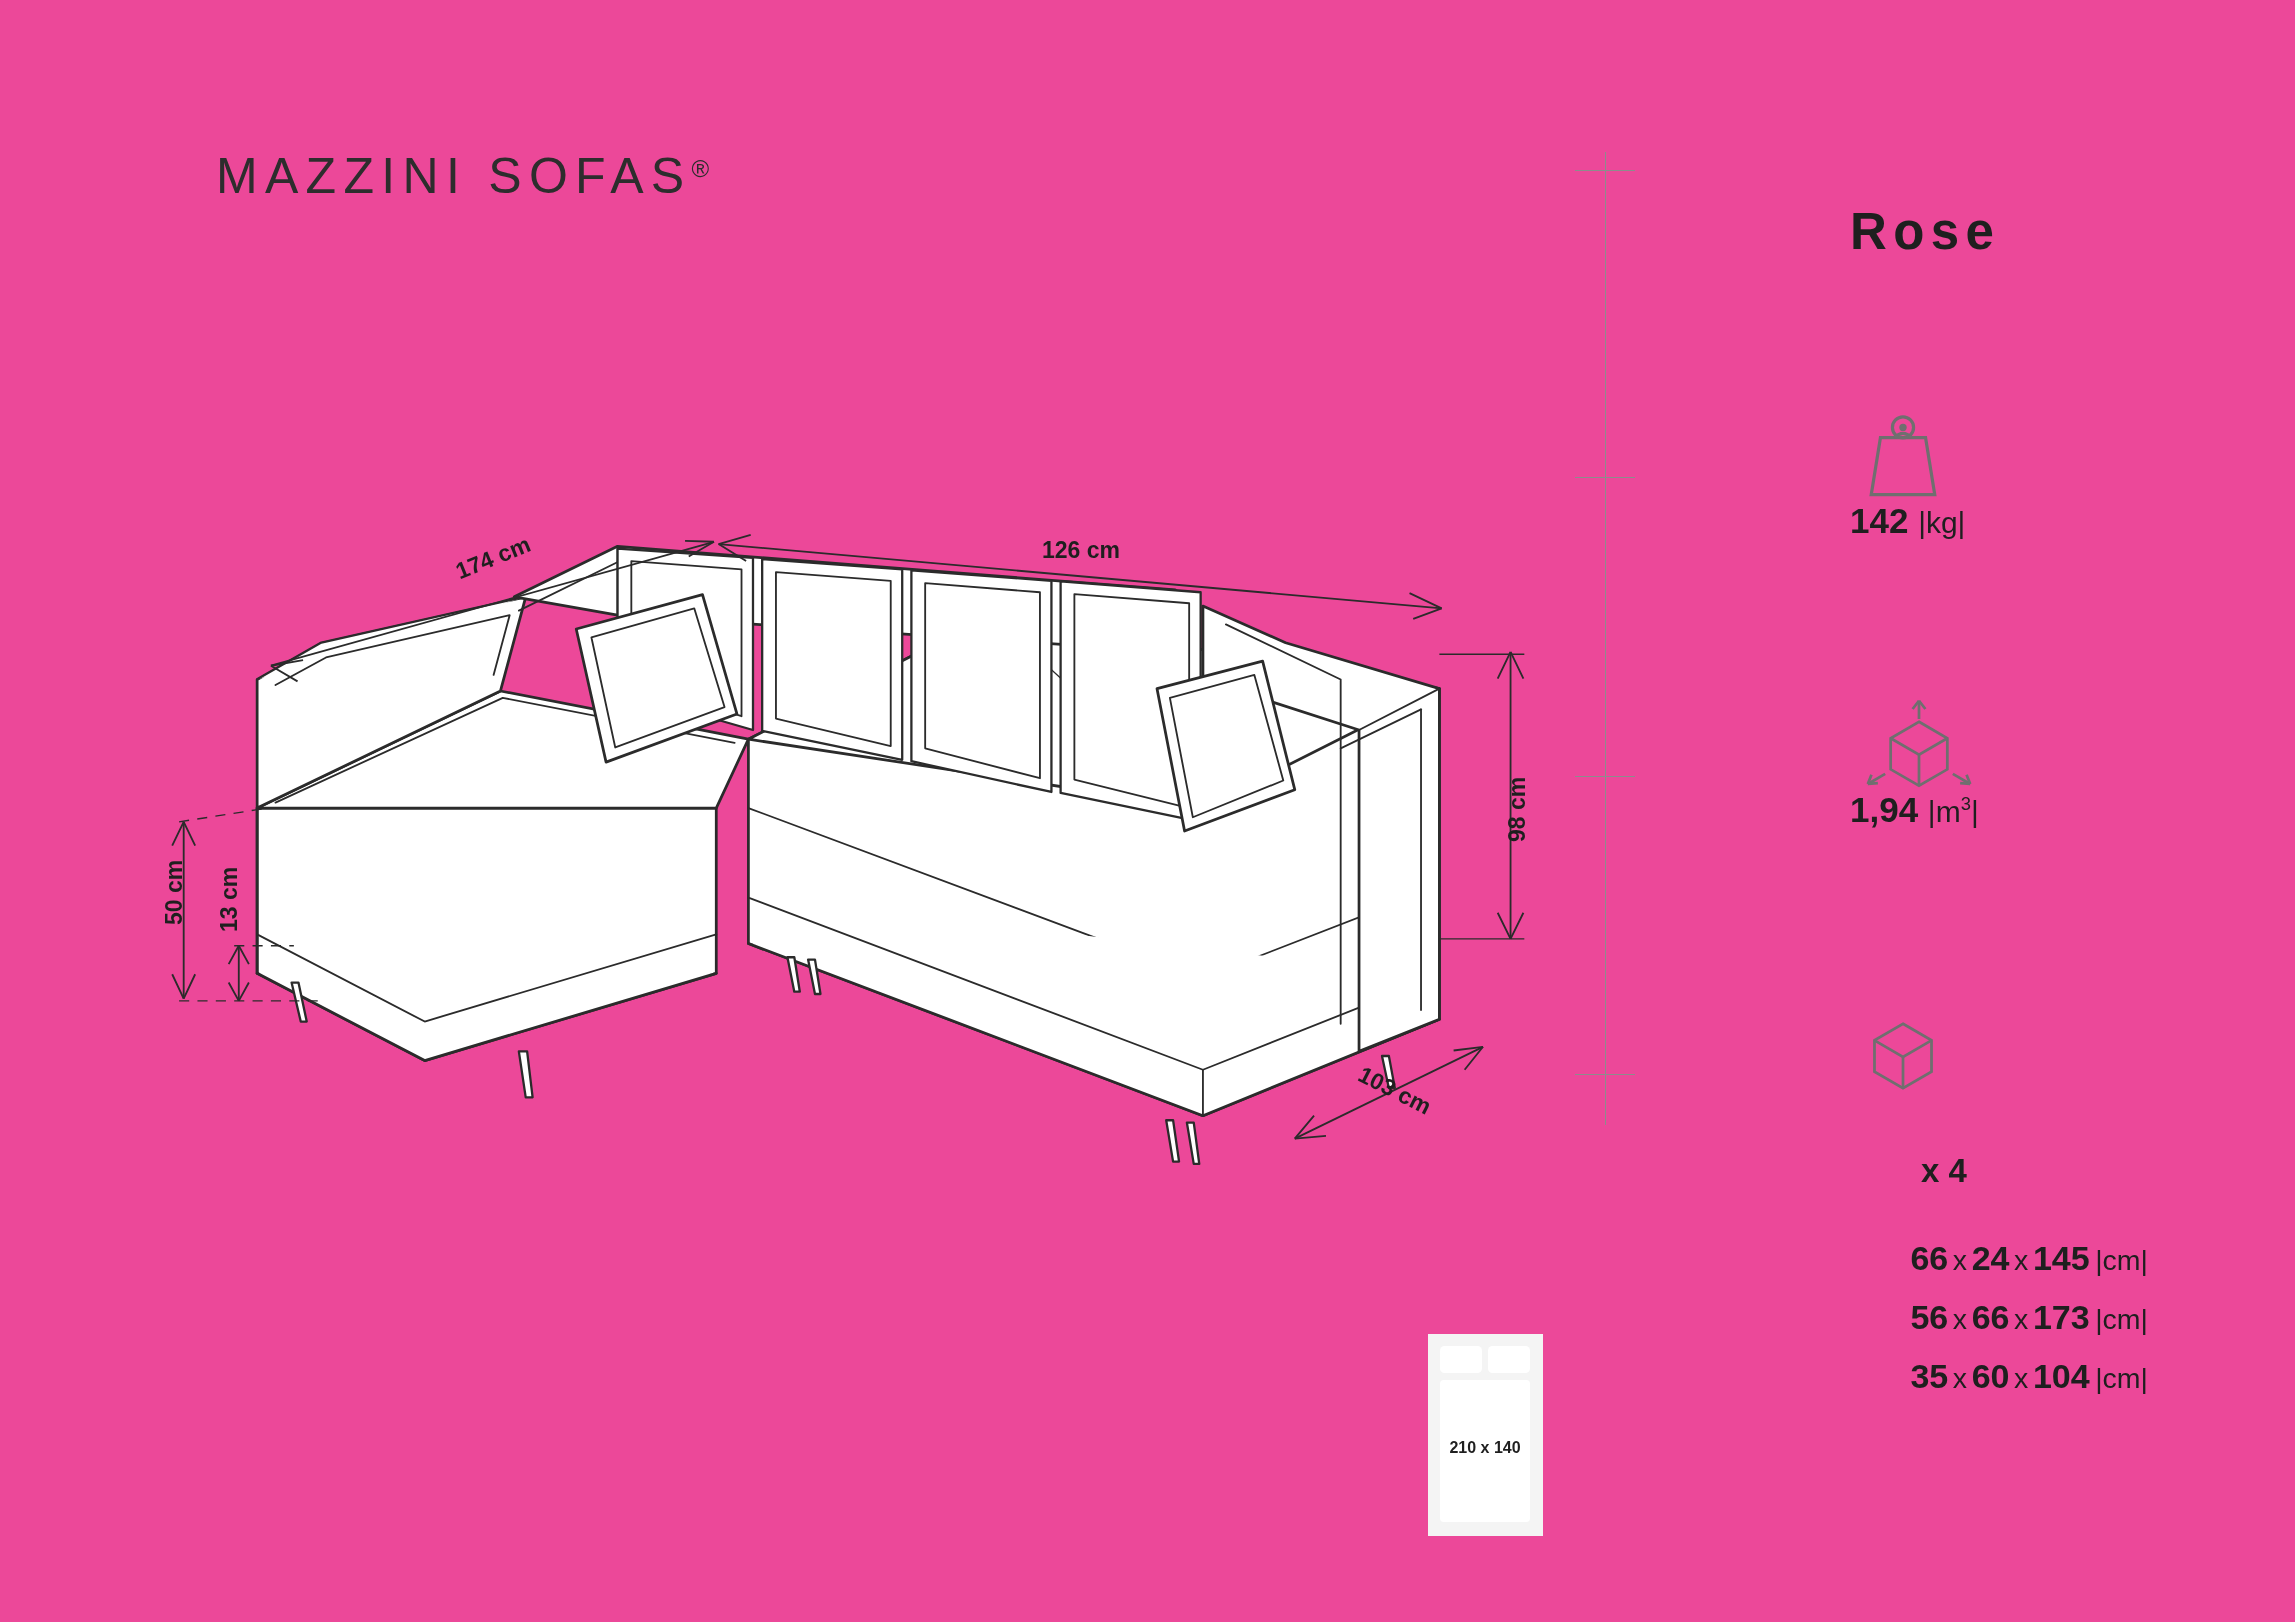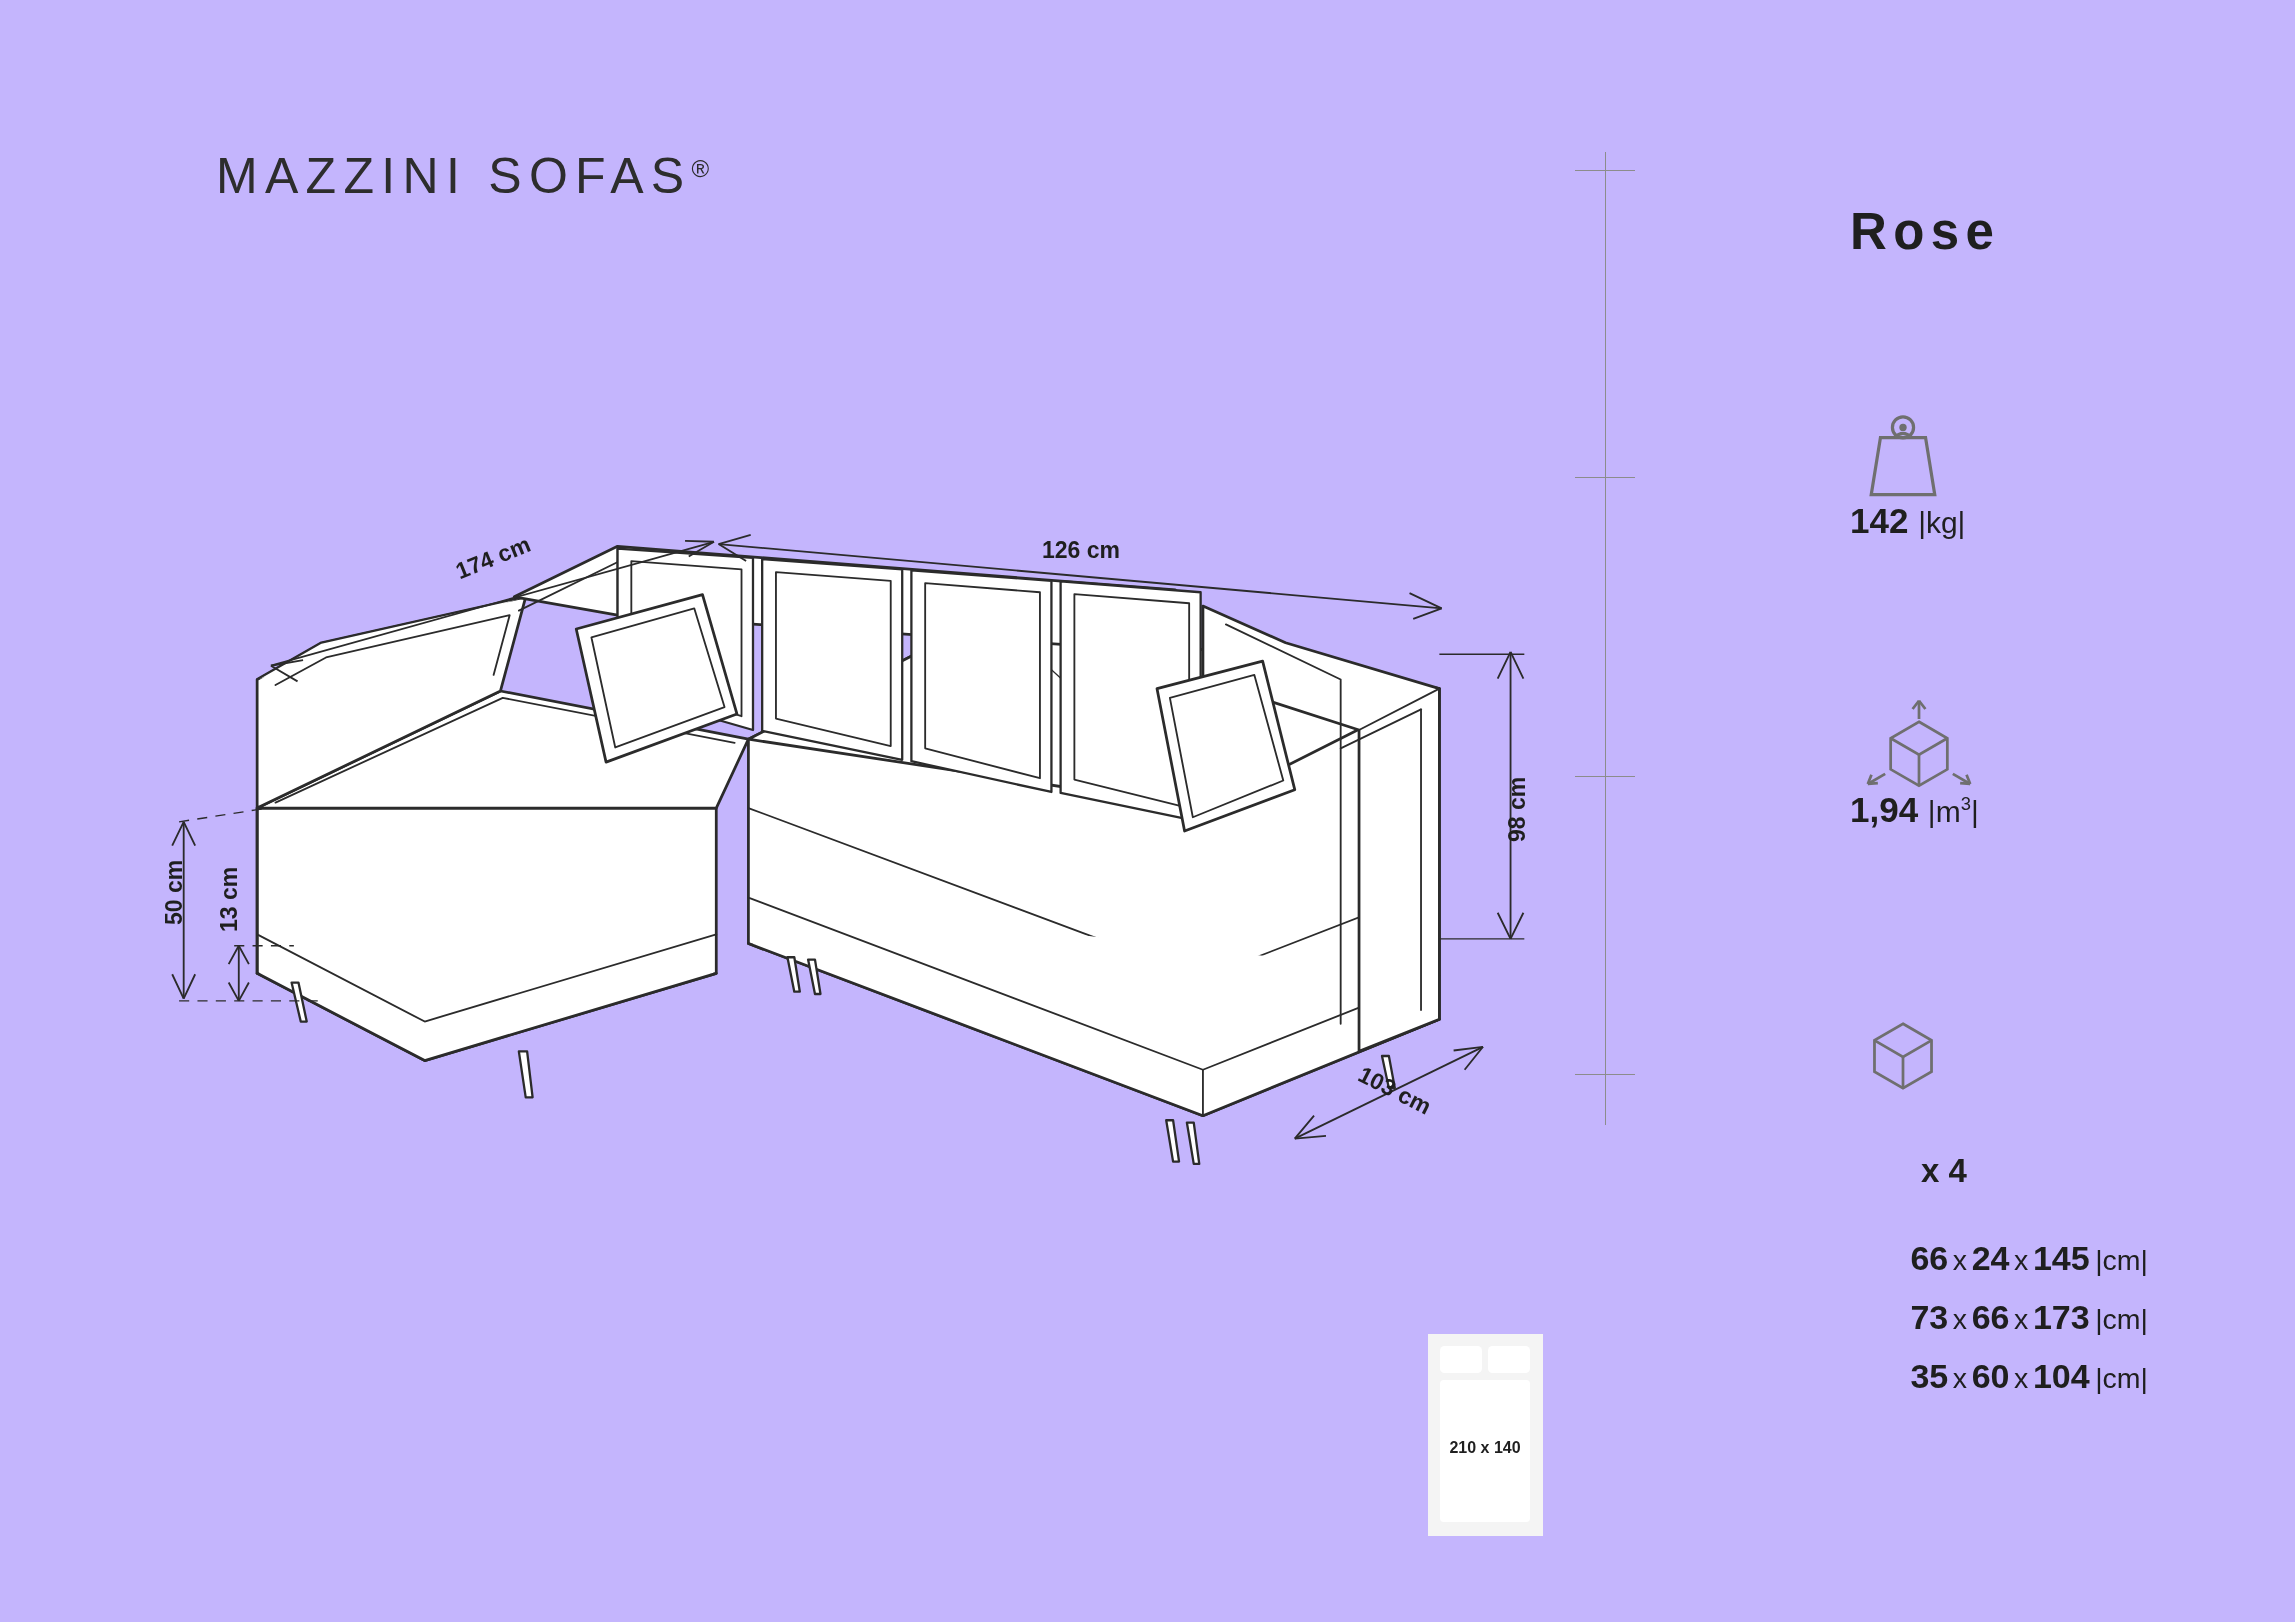--- a/index.html
+++ b/index.html
@@ -11,21 +11,21 @@
     width: 2295px;
     height: 1623px;
     font-family: "Liberation Sans", sans-serif;
     color: #2b2b2b;
     position: relative;
     overflow: hidden;
   }
   .sheet {
     position: absolute;
     inset: 0;
-    background: #c4b5fd;
+    background: #ec4899;
   }
 
   
   #brand {
     position: absolute;
     left: 216px;
     top: 147px;
     font-size: 50px;
     letter-spacing: 7.3px;
     font-weight: 400;
@@ -255,21 +255,21 @@
       </svg>
     </div>
   </div>
   <div id="boxes-count">x 4</div>
 
   <div id="carton-list">
     <div class="carton-row">
       <b>66</b><span class="x">x</span><b>24</b><span class="x">x</span><b>145</b><span class="unit">|cm|</span>
     </div>
     <div class="carton-row">
-      <b>73</b><span class="x">x</span><b>66</b><span class="x">x</span><b>173</b><span class="unit">|cm|</span>
+      <b>56</b><span class="x">x</span><b>66</b><span class="x">x</span><b>173</b><span class="unit">|cm|</span>
     </div>
     <div class="carton-row">
       <b>35</b><span class="x">x</span><b>60</b><span class="x">x</span><b>104</b><span class="unit">|cm|</span>
     </div>
   </div>
 
   <div id="bed-icon">
     <div class="pillow left"></div>
     <div class="pillow right"></div>
     <div class="mattress"></div>

